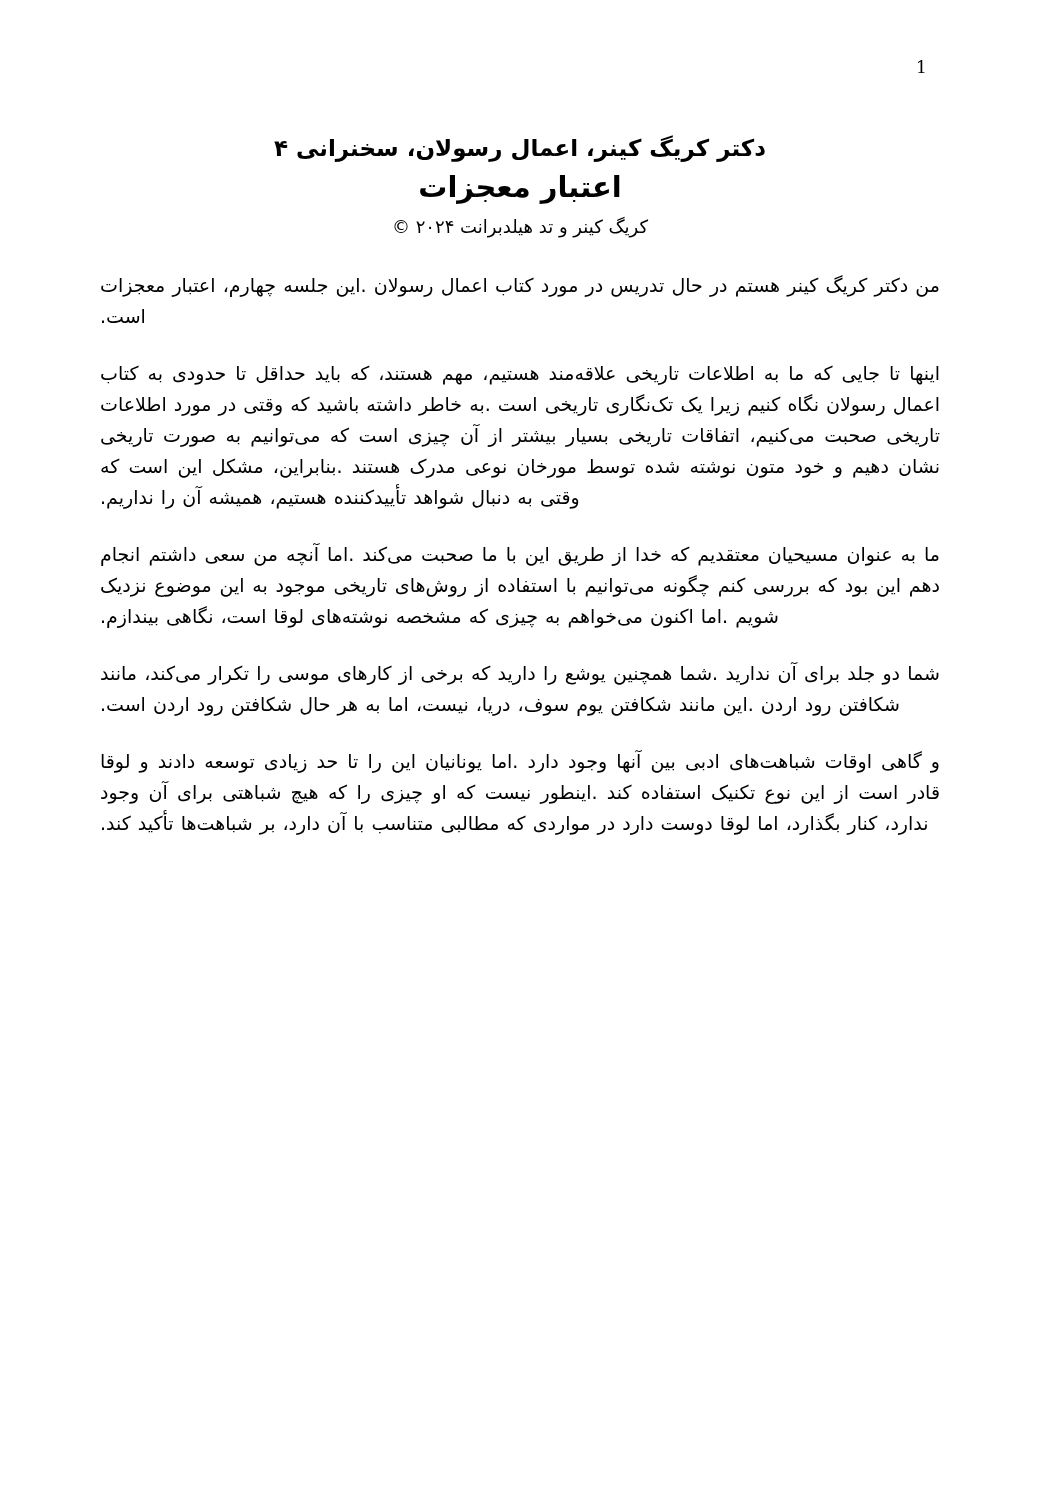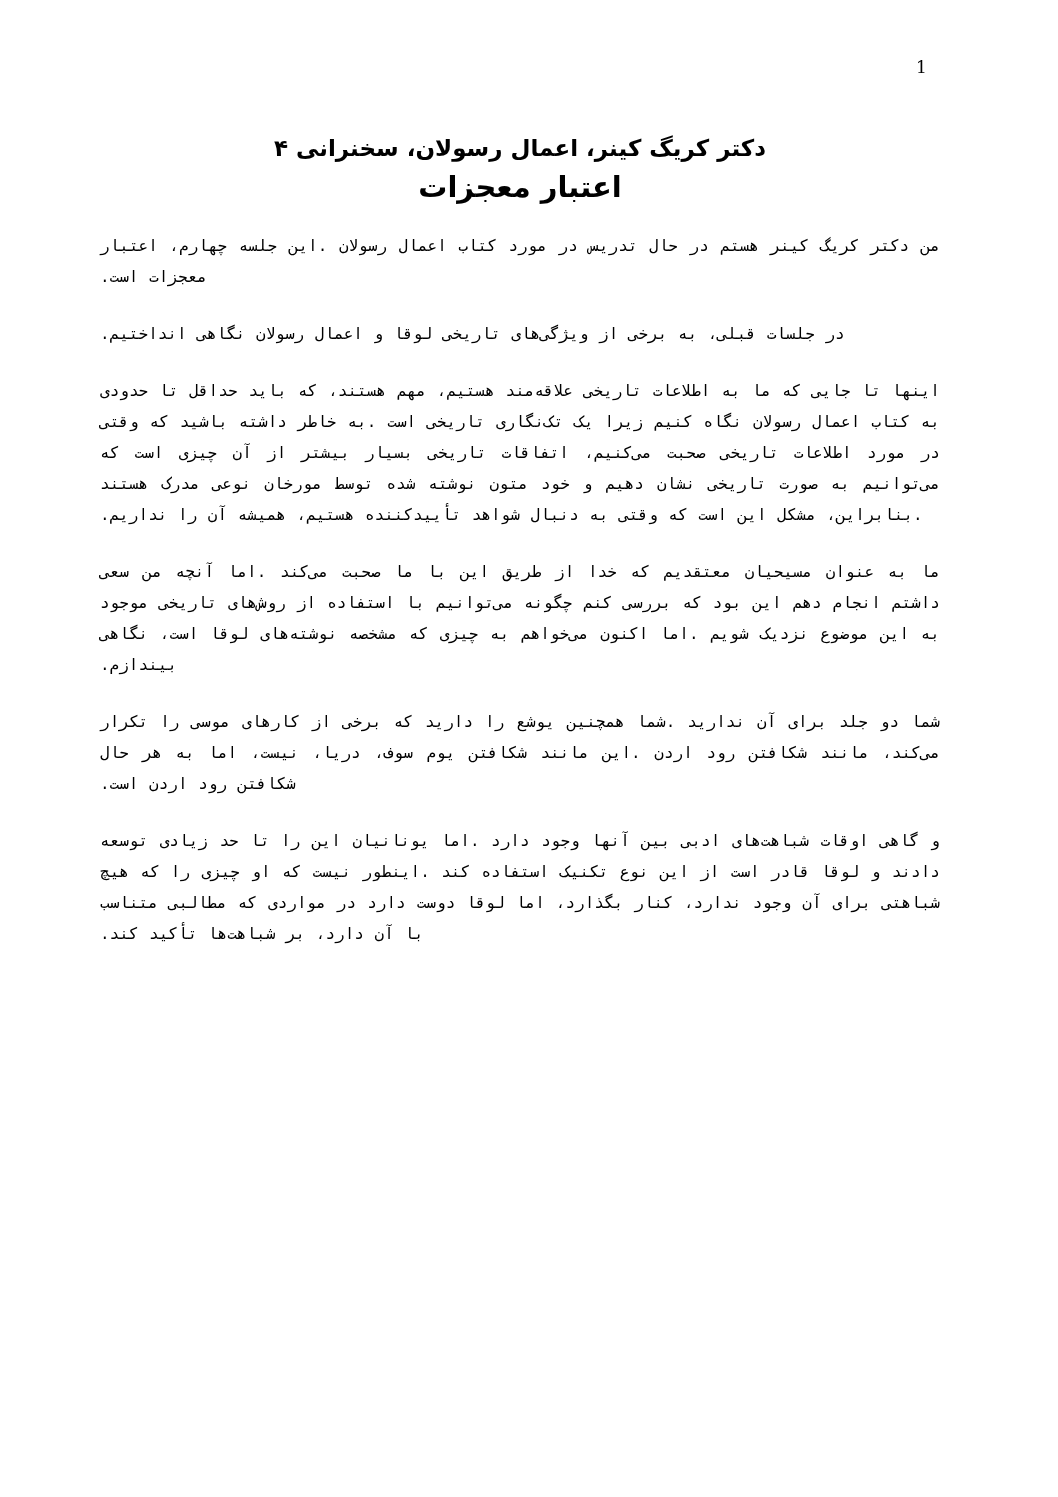--- a/index.html
+++ b/index.html
@@ -54,44 +54,43 @@
     margin: 8px 0 0 0;
   }
   .body-block {
     margin-top: 28px;
   }
   .para {
     direction: ltr;             
     unicode-bidi: plaintext;    
     text-align: justify;
     text-align-last: left;      
-    font-size: 16px;
+    font-size: 19px;
     line-height: 31px;
     margin: 0 0 26px 0;
     word-spacing: 1px;
-    font-family: Liberation Mono, monospace;
   }
 </style>
 </head>
 <body>
 
 <div class="page">
 
   <div class="page-number">1</div>
 
   <div class="content">
 
     <div class="title-block">
       <div class="title-line-1">دکتر کریگ کینر، اعمال رسولان، سخنرانی ۴</div>
       <div class="title-line-2">اعتبار معجزات</div>
+      <div class="copyright-line">کریگ کینر و تد هیلدبرانت ۲۰۲۴ ©</div>
     </div>
 
     <div class="body-block">
       <p class="para">من دکتر کریگ کینر هستم در حال تدریس در مورد کتاب اعمال رسولان .این جلسه چهارم، اعتبار معجزات است.‏</p>
-      <p class="para">در جلسات قبلی، به برخی از ویژگی‌های تاریخی لوقا و اعمال رسولان نگاهی انداختیم.‏</p>
       <p class="para">اینها تا جایی که ما به اطلاعات تاریخی علاقه‌مند هستیم، مهم هستند، که باید حداقل تا حدودی به کتاب اعمال رسولان نگاه کنیم زیرا یک تک‌نگاری تاریخی است .به خاطر داشته باشید که وقتی در مورد اطلاعات تاریخی صحبت می‌کنیم، اتفاقات تاریخی بسیار بیشتر از آن چیزی است که می‌توانیم به صورت تاریخی نشان دهیم و خود متون نوشته شده توسط مورخان نوعی مدرک هستند .بنابراین، مشکل این است که وقتی به دنبال شواهد تأییدکننده هستیم، همیشه آن را نداریم.‏</p>
       <p class="para">ما به عنوان مسیحیان معتقدیم که خدا از طریق این با ما صحبت می‌کند .اما آنچه من سعی داشتم انجام دهم این بود که بررسی کنم چگونه می‌توانیم با استفاده از روش‌های تاریخی موجود به این موضوع نزدیک شویم .اما اکنون می‌خواهم به چیزی که مشخصه نوشته‌های لوقا است، نگاهی بیندازم.‏</p>
       <p class="para">شما دو جلد برای آن ندارید .شما همچنین یوشع را دارید که برخی از کارهای موسی را تکرار می‌کند، مانند شکافتن رود اردن .این مانند شکافتن یوم سوف، دریا، نیست، اما به هر حال شکافتن رود اردن است.‏</p>
       <p class="para">و گاهی اوقات شباهت‌های ادبی بین آنها وجود دارد .اما یونانیان این را تا حد زیادی توسعه دادند و لوقا قادر است از این نوع تکنیک استفاده کند .اینطور نیست که او چیزی را که هیچ شباهتی برای آن وجود ندارد، کنار بگذارد، اما لوقا دوست دارد در مواردی که مطالبی متناسب با آن دارد، بر شباهت‌ها تأکید کند.‏</p>
     </div>
 
   </div>
 </div>
 
 </body></html>

